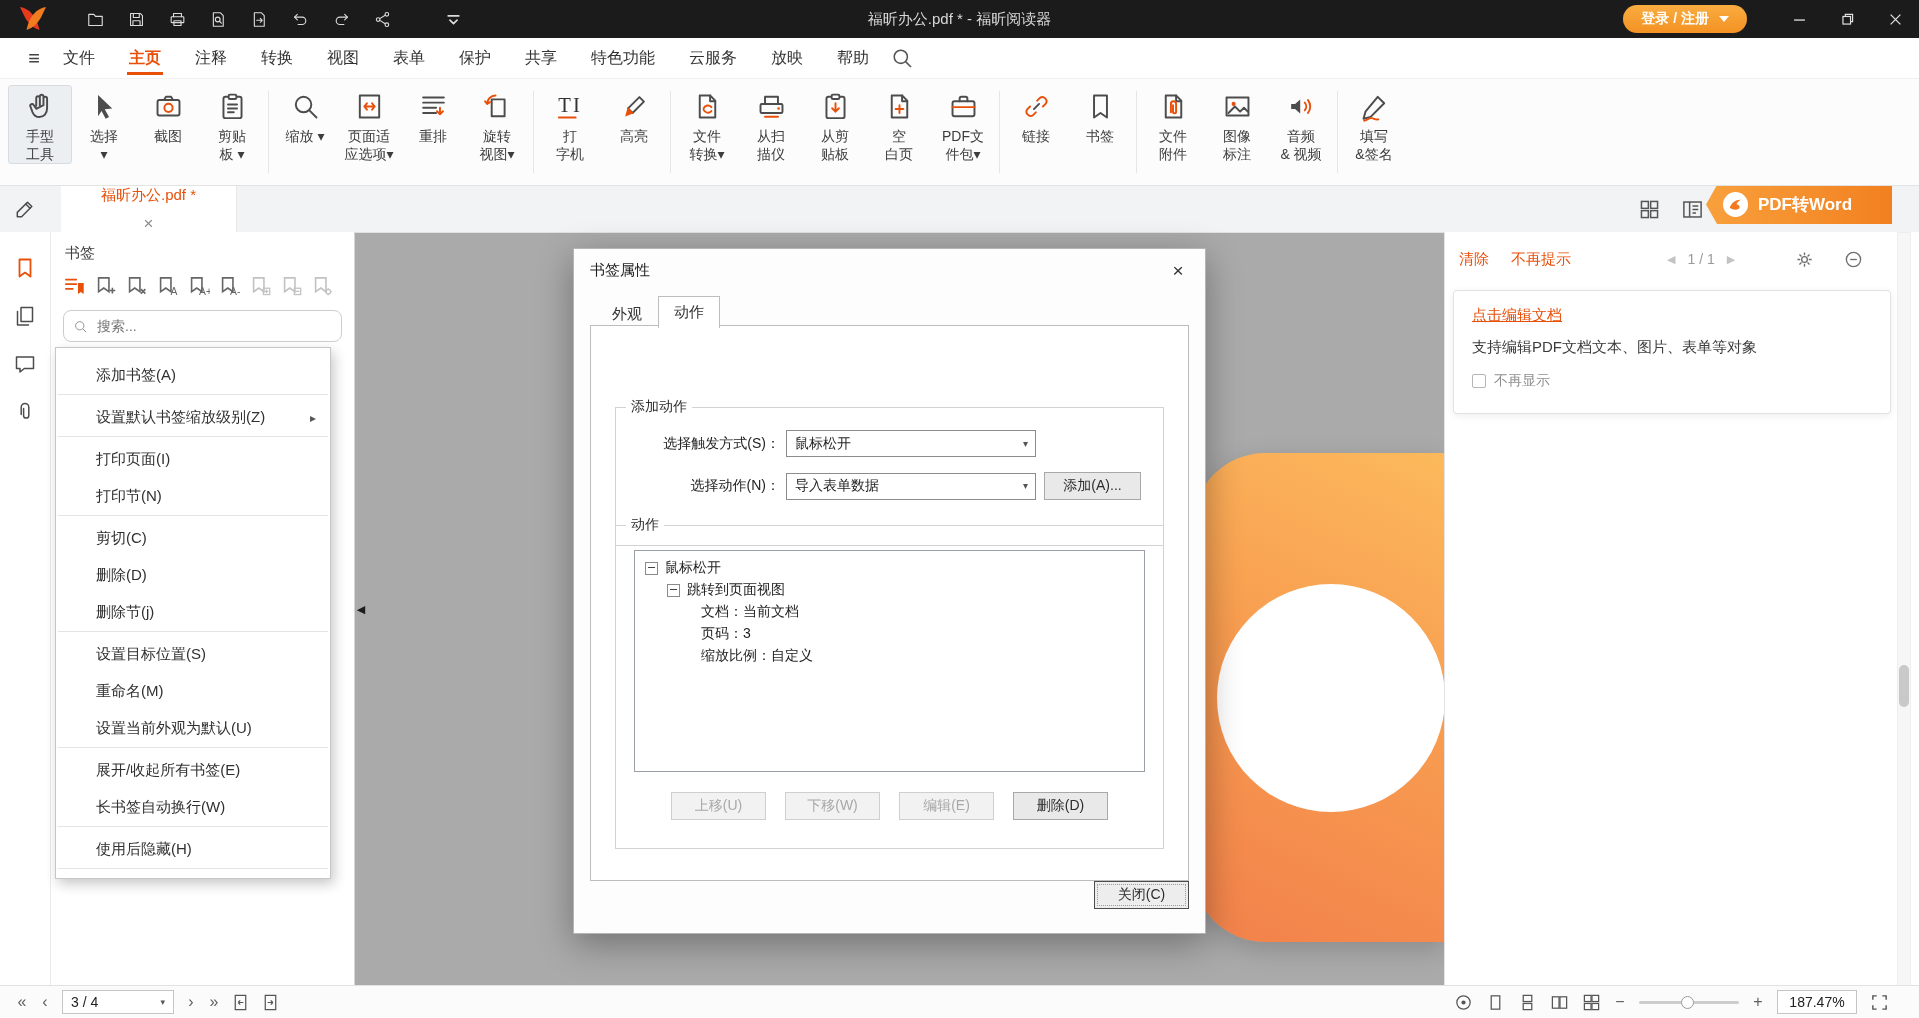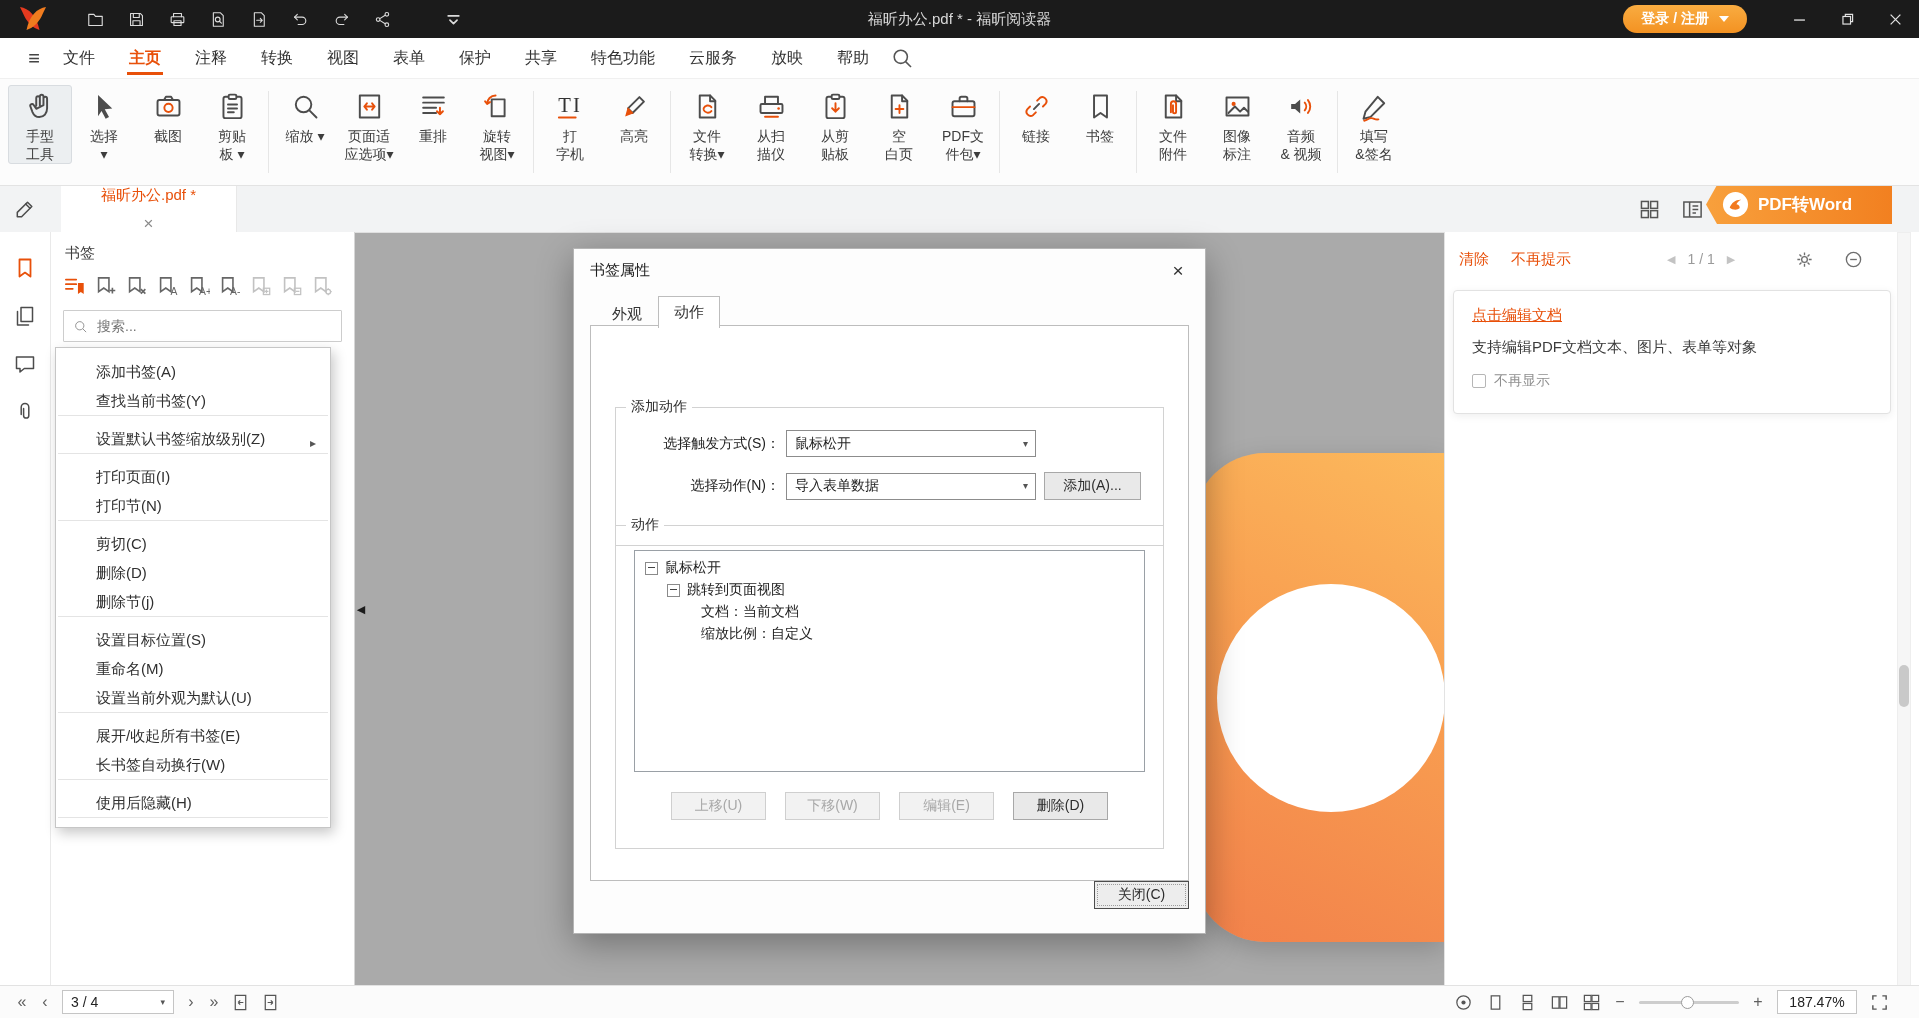--- a/index.html
+++ b/index.html
@@ -56,28 +56,28 @@
   .p2w-badge{width:27px;height:27px;}
 
   
   .leftstrip{position:absolute;top:232px;bottom:32px;left:0;width:51px;background:#fff;border-right:1px solid #e9e9e9;
              display:flex;flex-direction:column;align-items:center;padding-top:24px;gap:24px;box-sizing:border-box;z-index:6;}
   .ls-btn{width:24px;height:24px;}
   .bm-panel{position:absolute;top:232px;bottom:32px;left:51px;width:304px;background:#fff;border-right:1px solid #d6d6d6;box-sizing:border-box;z-index:6;}
   .bm-title{margin:12px 0 0 14px;font-size:15px;color:#3f3f3f;}
   .bm-tools{display:flex;align-items:center;gap:8px;margin:12px 8px 0 12px;}
   .bm-tool{width:23px;height:23px;}
-  .bm-search{margin:12px 12px 0 12px;height:30px;border:1px solid #cdcdcd;border-radius:1px;display:flex;align-items:center;padding:0 9px;gap:7px;background:#fff;}
+  .bm-search{margin:12px 12px 0 12px;height:30px;border:1px solid #cdcdcd;border-radius:8px;display:flex;align-items:center;padding:0 9px;gap:7px;background:#fff;}
   .bsic{width:15px;height:15px;opacity:.65;}
   .bm-search input{border:0;outline:0;flex:1;font-size:14px;color:#555;background:transparent;font-family:inherit;min-width:0;}
 
   
   .ctx-menu{position:absolute;left:55px;top:347px;width:274px;background:#fff;border:1px solid #c6c6c6;
             box-shadow:3px 5px 12px rgba(0,0,0,.22);padding:5px 0;z-index:30;}
-  .ctx-item{height:29px;padding:0 14px 0 40px;font-size:15px;color:#303030;display:flex;align-items:flex-end;white-space:nowrap;}
+  .ctx-item{height:29px;padding:0 14px 0 40px;font-size:15px;color:#303030;display:flex;align-items:center;white-space:nowrap;margin-top:8px;}
   .ctx-item .cl{flex:1;}
   .ctx-item.hl{background:#d2d2d2;}
   .ctx-arrow{font-size:12px;color:#555;}
   .ctx-sep{height:1px;background:#e4e4e4;margin:4px 2px;}
 
   
   .doc-area{position:absolute;top:232px;bottom:32px;left:355px;width:1089px;background:#aaa;overflow:hidden;}
   .app-icon{position:absolute;left:838px;top:221px;width:252px;height:489px;border-radius:72px 0 0 72px;
             background:linear-gradient(205deg,#fcb95c 0%,#f89d50 45%,#f2814b 100%);box-shadow:0 8px 26px rgba(0,0,0,.18);}
   .app-circle{position:absolute;left:24px;top:131px;width:228px;height:228px;border-radius:50%;background:#fff;}
@@ -645,23 +645,20 @@
           </svg>
         </span>
       <input placeholder="搜索..." style="">
     </div>
   </aside>
 
   <div class="ctx-menu">
     <div class="ctx-item">
         <span class="cl">添加书签(A)</span>
       </div>
-    <div class="ctx-item">
-        <span class="cl">查找当前书签(Y)</span>
-      </div>
     <div class="ctx-sep"></div>
     <div class="ctx-item">
         <span class="cl">设置默认书签缩放级别(Z)</span>
         <span class="ctx-arrow" data-icon="submenu-arrow-icon">▸</span>
       </div>
     <div class="ctx-sep"></div>
     <div class="ctx-item">
         <span class="cl">打印页面(I)</span>
       </div>
     <div class="ctx-item">
@@ -782,20 +779,23 @@
               <span>鼠标松开</span>
             </div>
           <div class="trow l1">
               <span class="exp"></span>
               <span>跳转到页面视图</span>
             </div>
           <div class="trow l2">
               <span>文档：当前文档</span>
             </div>
           <div class="trow l2">
+              <span>页码：3</span>
+            </div>
+          <div class="trow l2">
               <span>缩放比例：自定义</span>
             </div>
         </div>
         <div class="dlg-btnrow">
           <button class="btn disabled">上移(U)</button>
           <button class="btn disabled">下移(W)</button>
           <button class="btn disabled">编辑(E)</button>
           <button class="btn">删除(D)</button>
         </div>
       </div>

